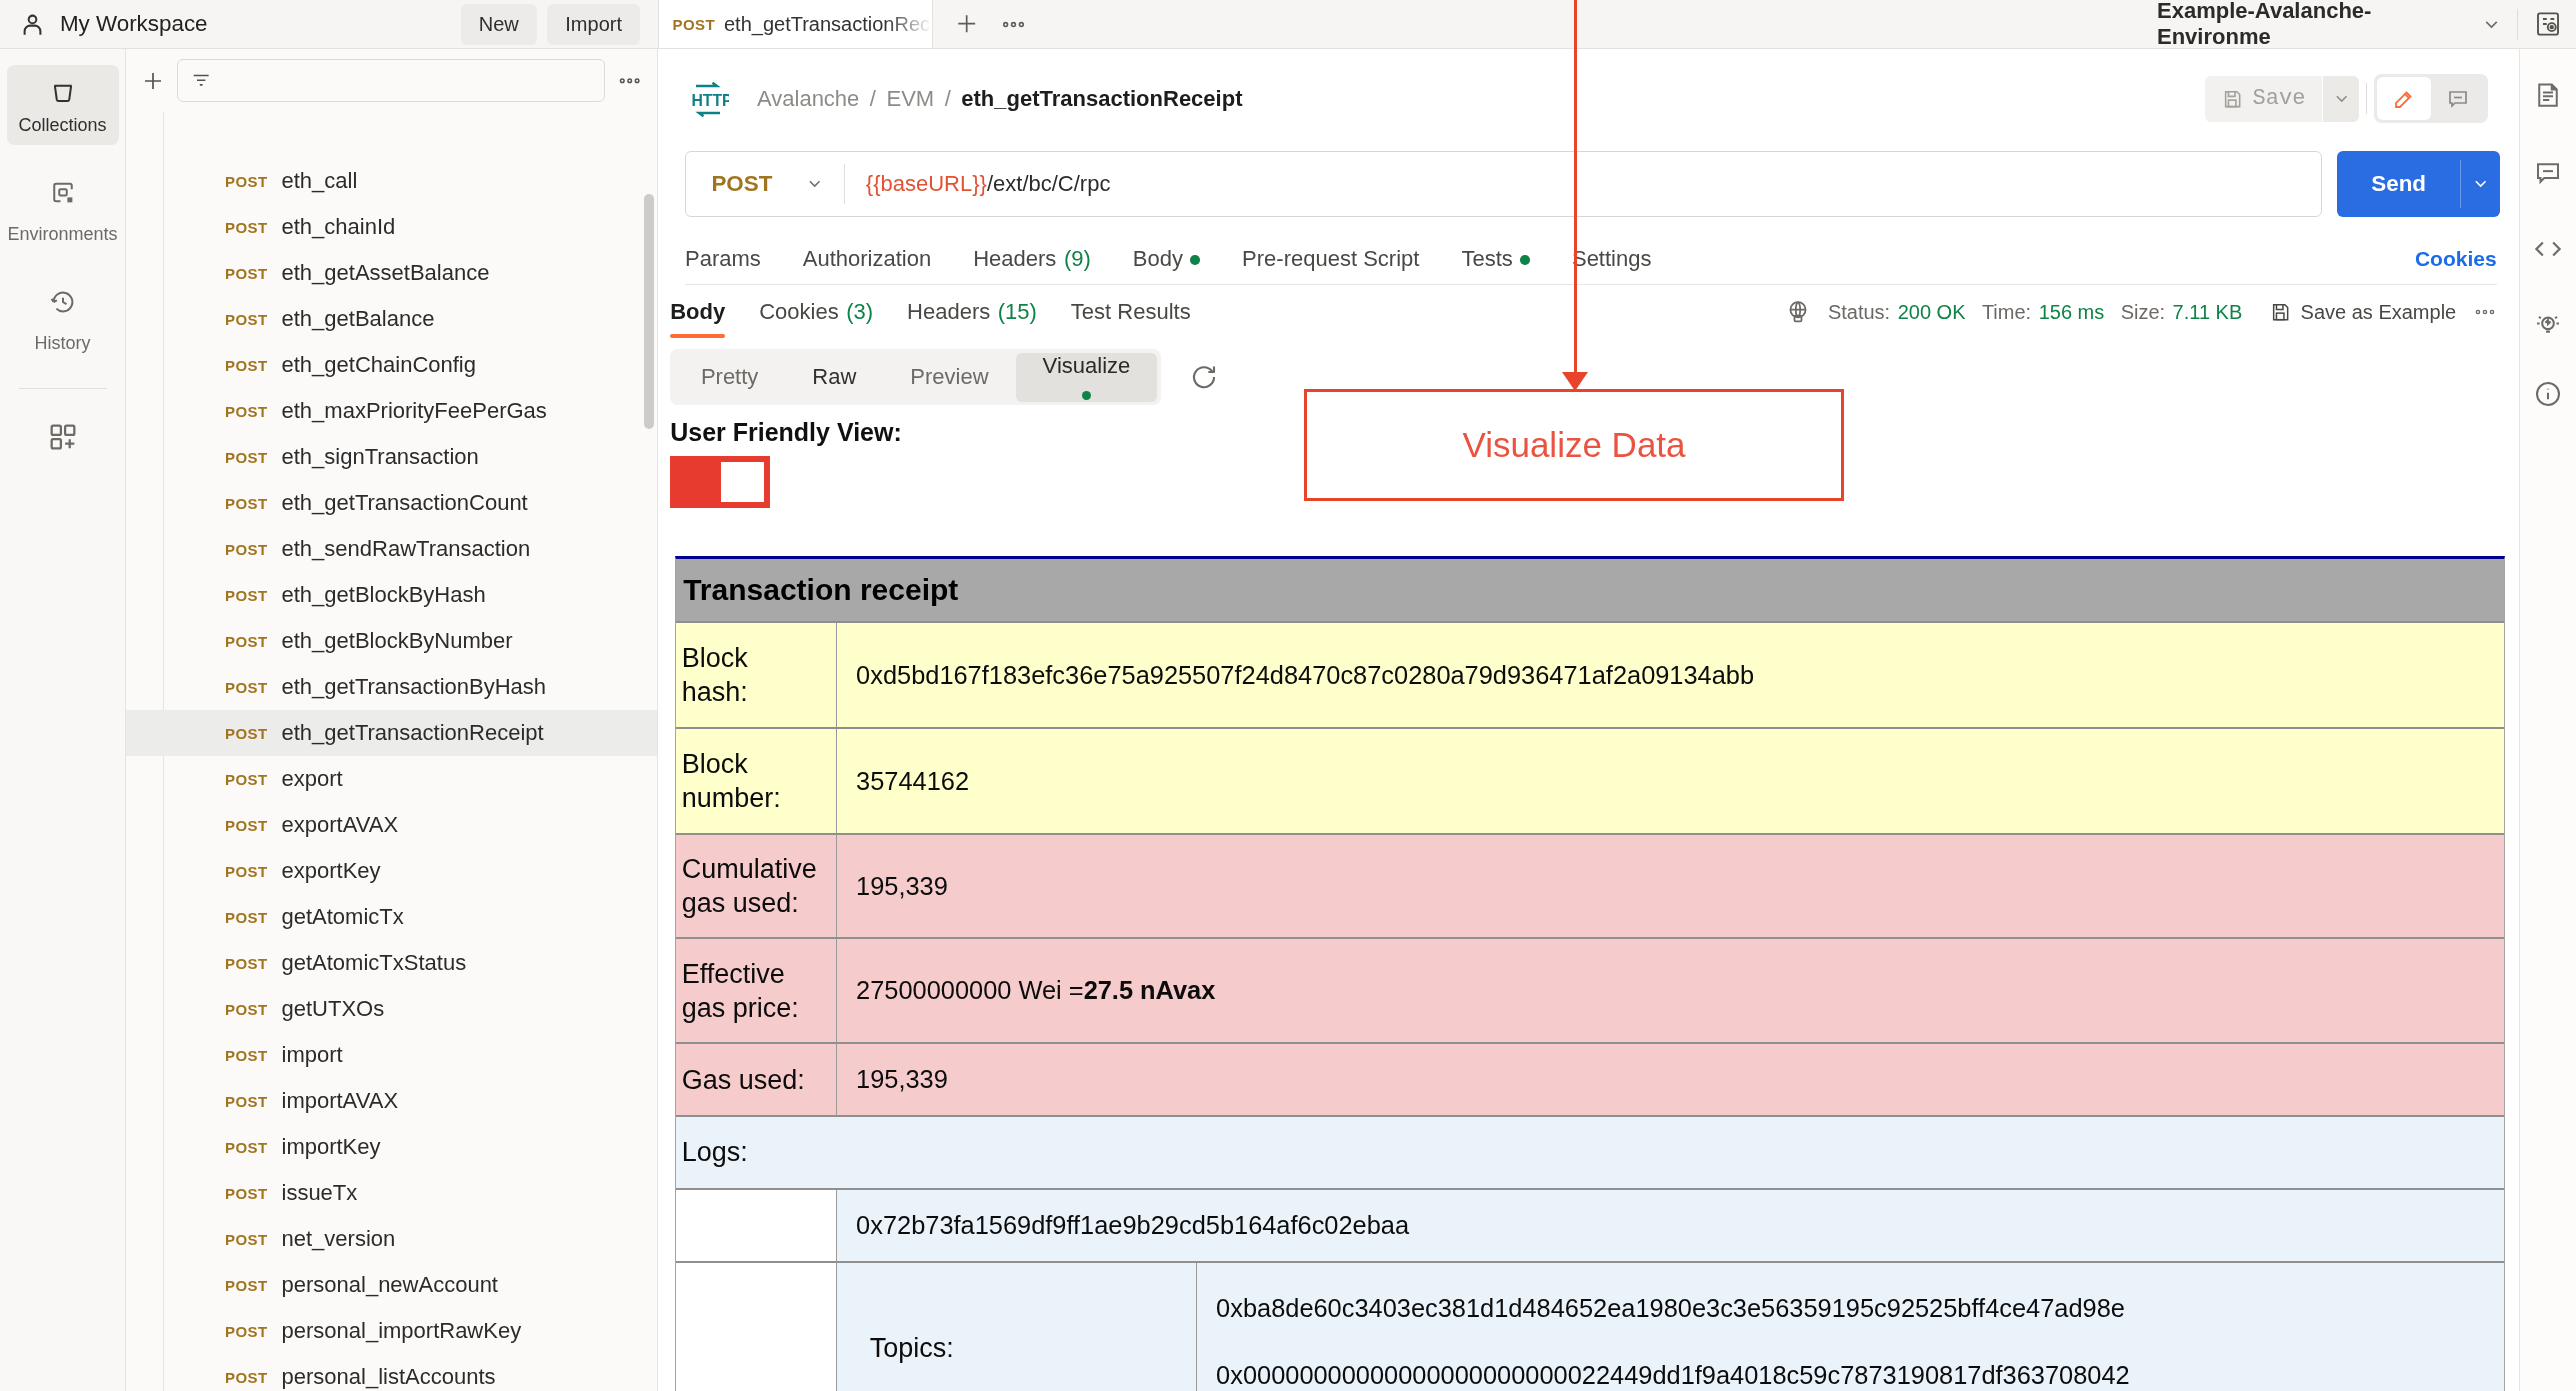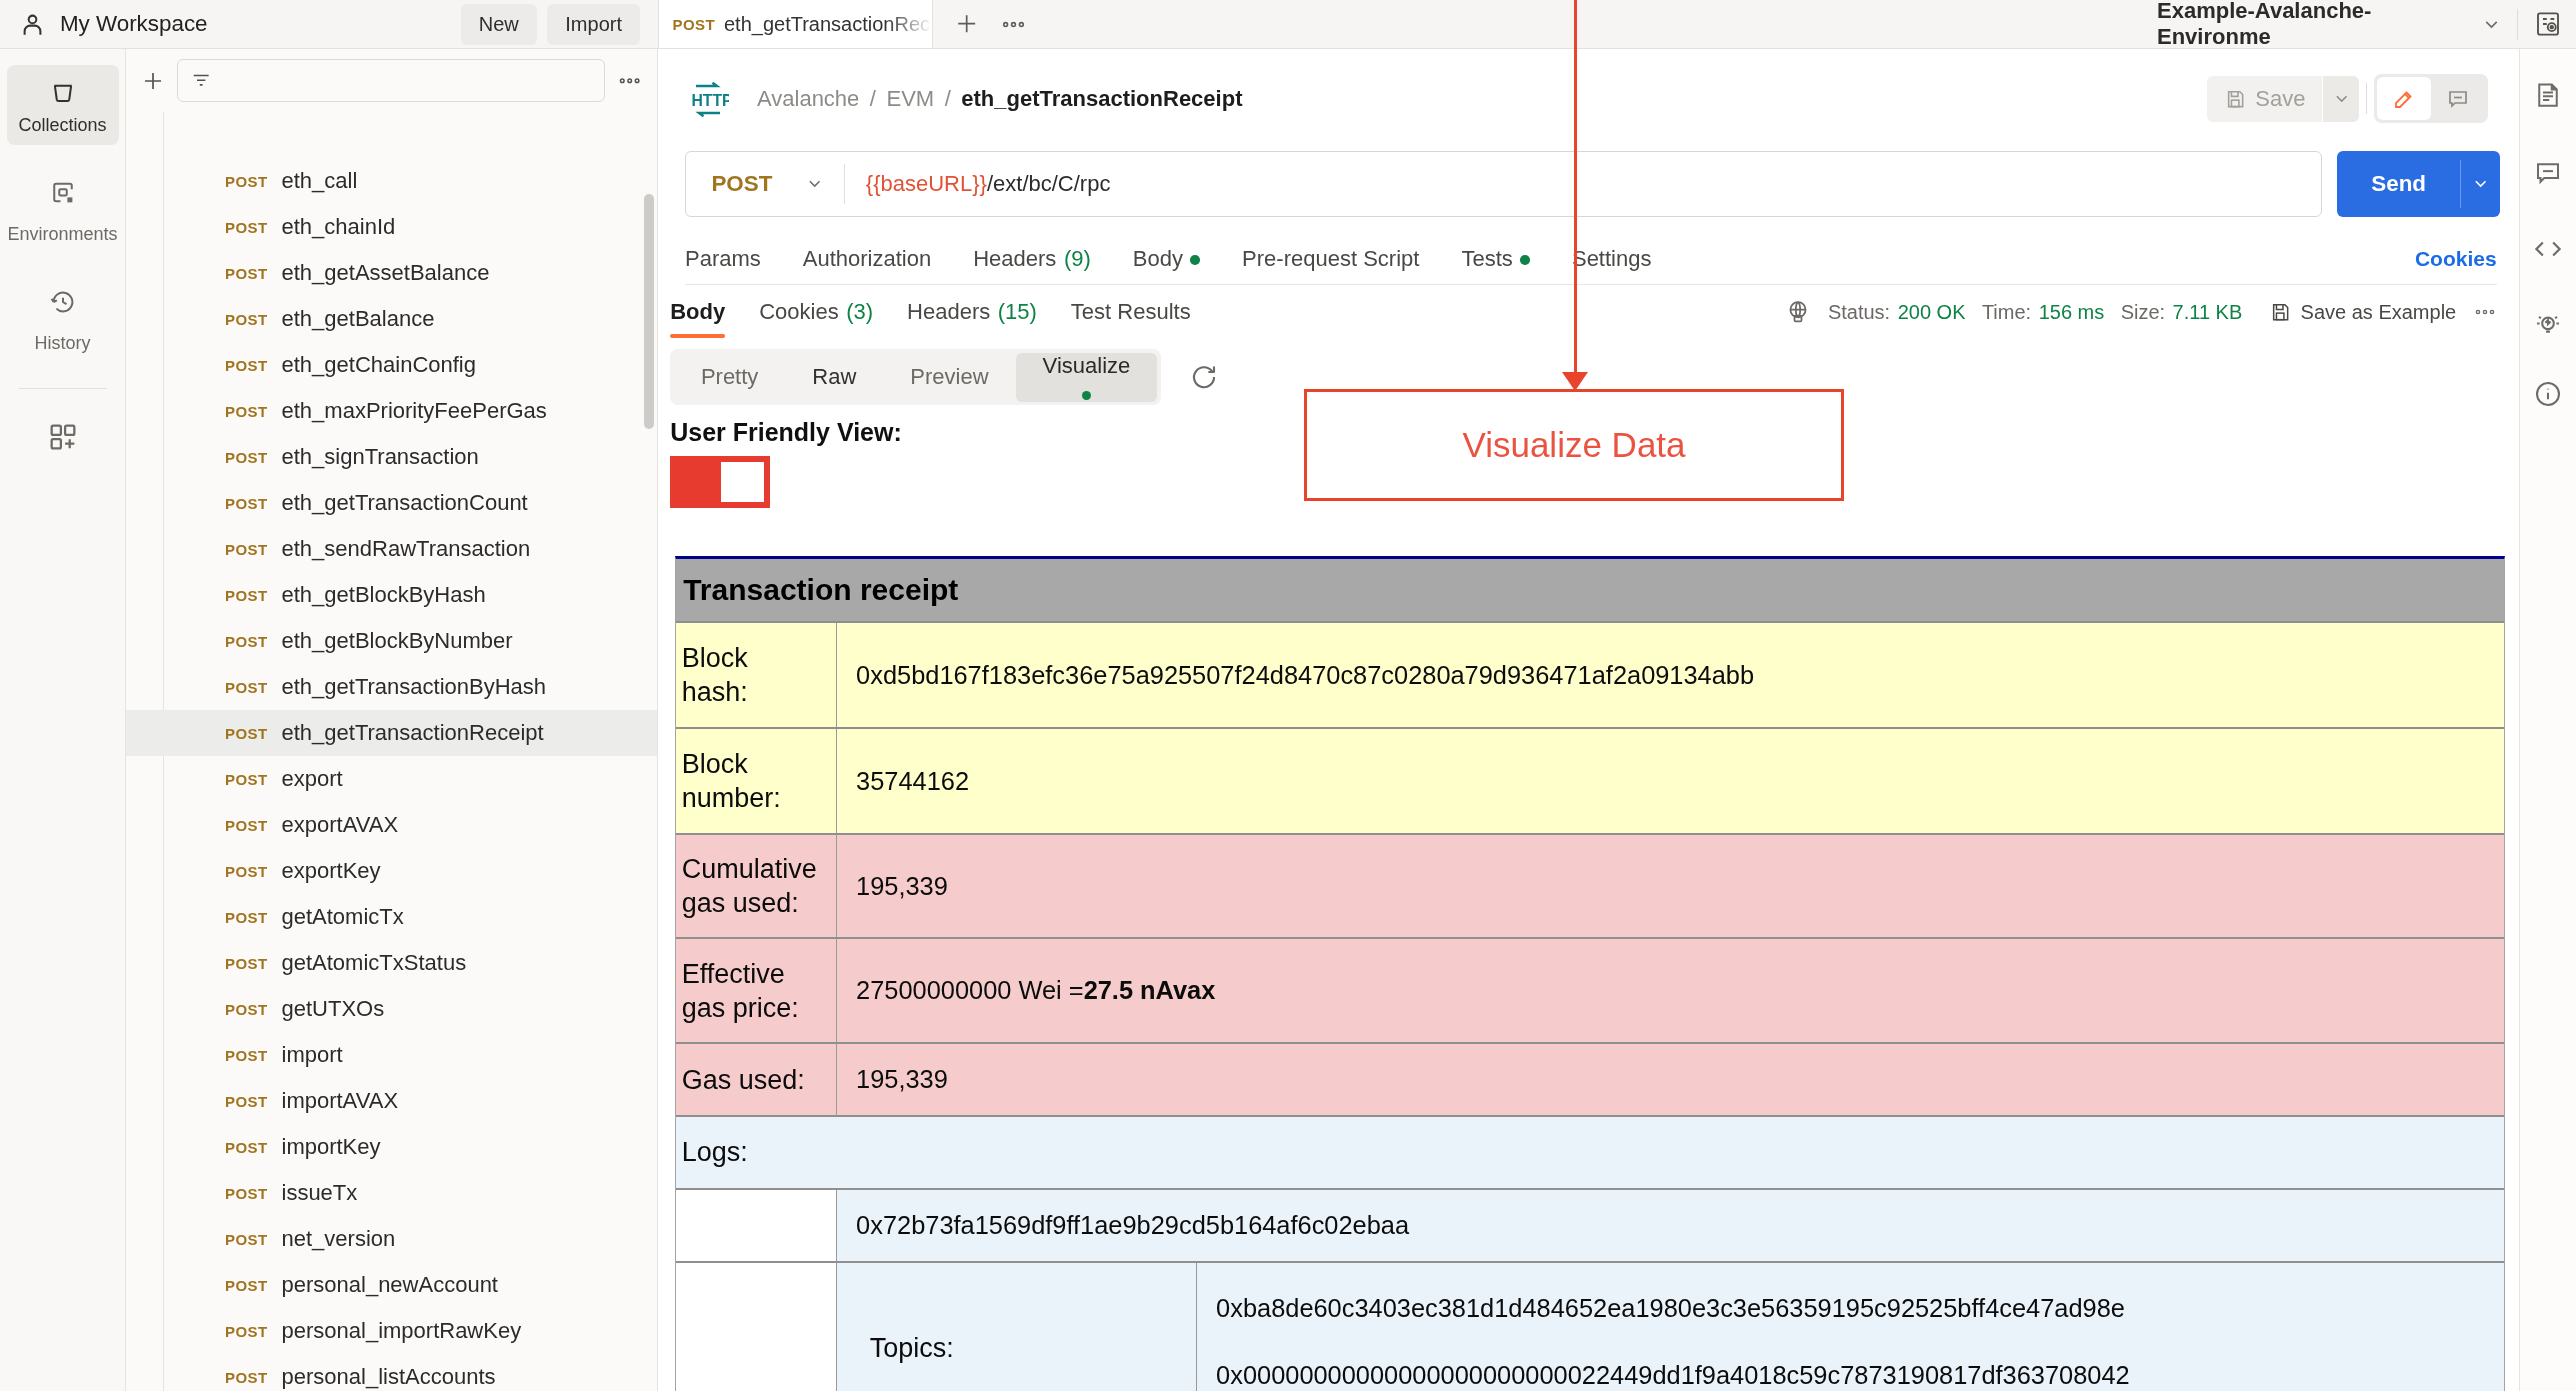--- a/index.html
+++ b/index.html
@@ -53,21 +53,21 @@
   .sb-name { font-size:22px; color:#2b2b2b; white-space:nowrap; }
   .indent-line { position:absolute; left:37px; top:63px; bottom:0; width:0.7px; background:#e6e4e1; }
   .sb-scroll { position:absolute; right:3px; top:145px; width:9.7px; height:235px;
     border-radius:5.2px; background:#cdcbc8; }
 
   
   .main { position:absolute; left:659px; top:49px; right:57px; bottom:0; background:#fff; }
   .crumb-row { position:absolute; left:0; top:0; right:0; height:100px; display:flex; align-items:center; }
   .crumbs { display:flex; align-items:center; gap:10.5px; margin-left:28px; font-size:22px; color:#8e8b87; }
   .crumb-last { color:#1d1d1d; font-weight:700; }
-  .crumb-actions { position:absolute; right:31px; top:25.4px; display:flex; align-items:center; gap:7px; }
+  .crumb-actions { position:absolute; right:31px; top:25.4px; display:flex; align-items:center; gap:7px;font-family:Liberation Mono, monospace; }
   .save-group { display:flex; }
   .save-main { background:#f3f1ef; border-radius:6px 0 0 6px; height:46px; padding:0 16.4px;
     display:flex; align-items:center; gap:9px; font-size:22px; color:#a39f9a; cursor:pointer; }
   .save-chev { background:#eceae7; border-radius:0 6px 6px 0; width:36px; height:46px;
     display:flex; align-items:center; justify-content:center; color:#8d8a85; margin-left:1.5px; cursor:pointer; }
   .seg-edit { background:#eceae8; border-radius:7.5px; display:flex; padding:3px; }
   .seg-edit .seg { width:54px; height:43px; display:flex; align-items:center; justify-content:center;
     border-radius:6px; cursor:pointer; color:#8d8a85; }
   .seg-edit .seg.active { background:#fff; }
 

